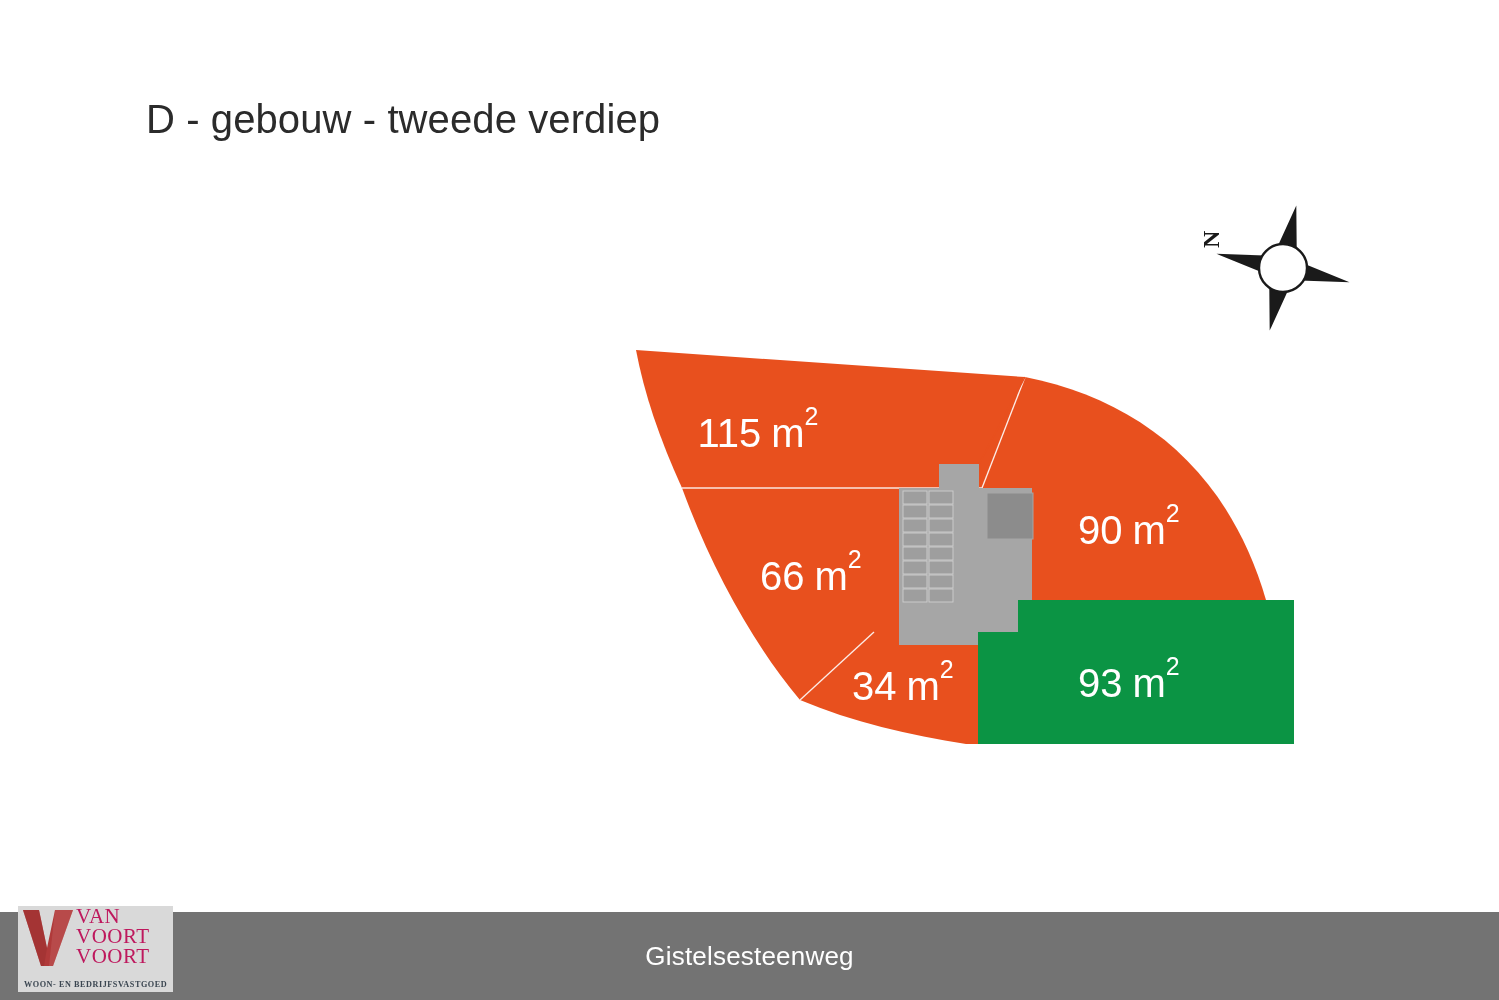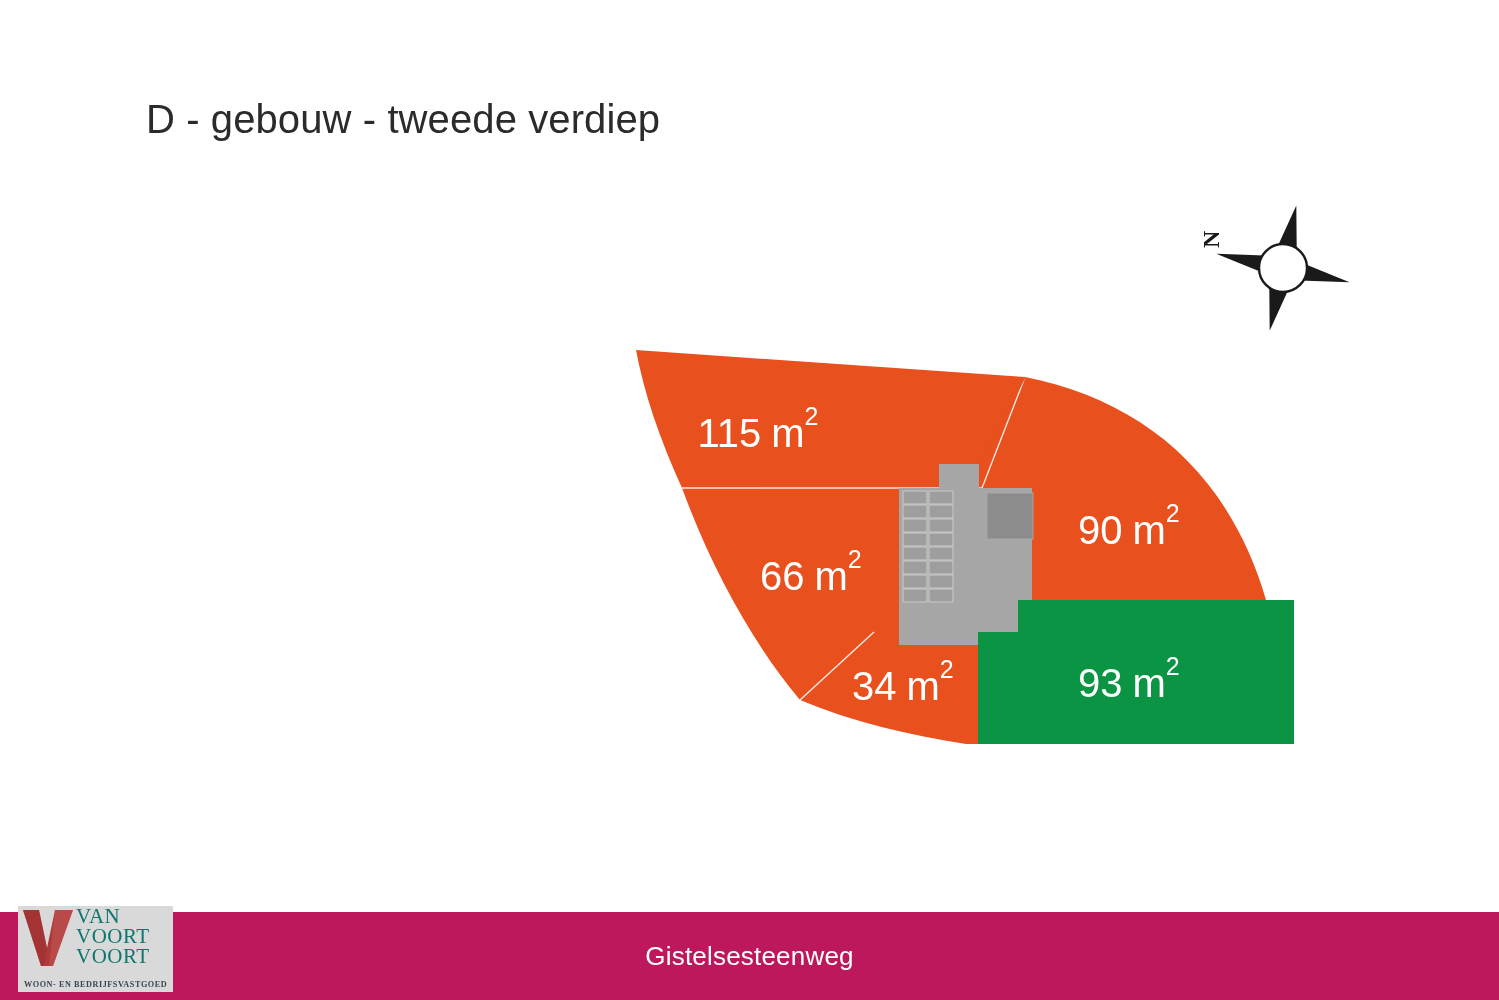--- a/index.html
+++ b/index.html
@@ -60,21 +60,21 @@
     height: 140px;
   }
 
   
   #footer-bar {
     position: absolute;
     left: 0;
     bottom: 0;
     width: 1499px;
     height: 88px;
-    background: #be185d;
+    background: #737373;
     display: flex;
     align-items: center;
     justify-content: center;
   }
   #footer-street {
     color: #ffffff;
     font-size: 26px;
     font-weight: 400;
     letter-spacing: 0.2px;
     font-family: "Liberation Sans", sans-serif;
@@ -101,21 +101,21 @@
     left: 4px;
     top: 2px;
     width: 52px;
     height: 60px;
   }
   #logo-words {
     position: absolute;
     left: 58px;
     top: 0px;
     width: 96px;
-    color: #0f766e;
+    color: #be185d;
     font-family: "Liberation Serif", serif;
     line-height: 0.96;
   }
   .logo-word {
     display: block;
     font-size: 21px;
     font-weight: 400;
     letter-spacing: 0.5px;
   }
   #logo-tagline {

